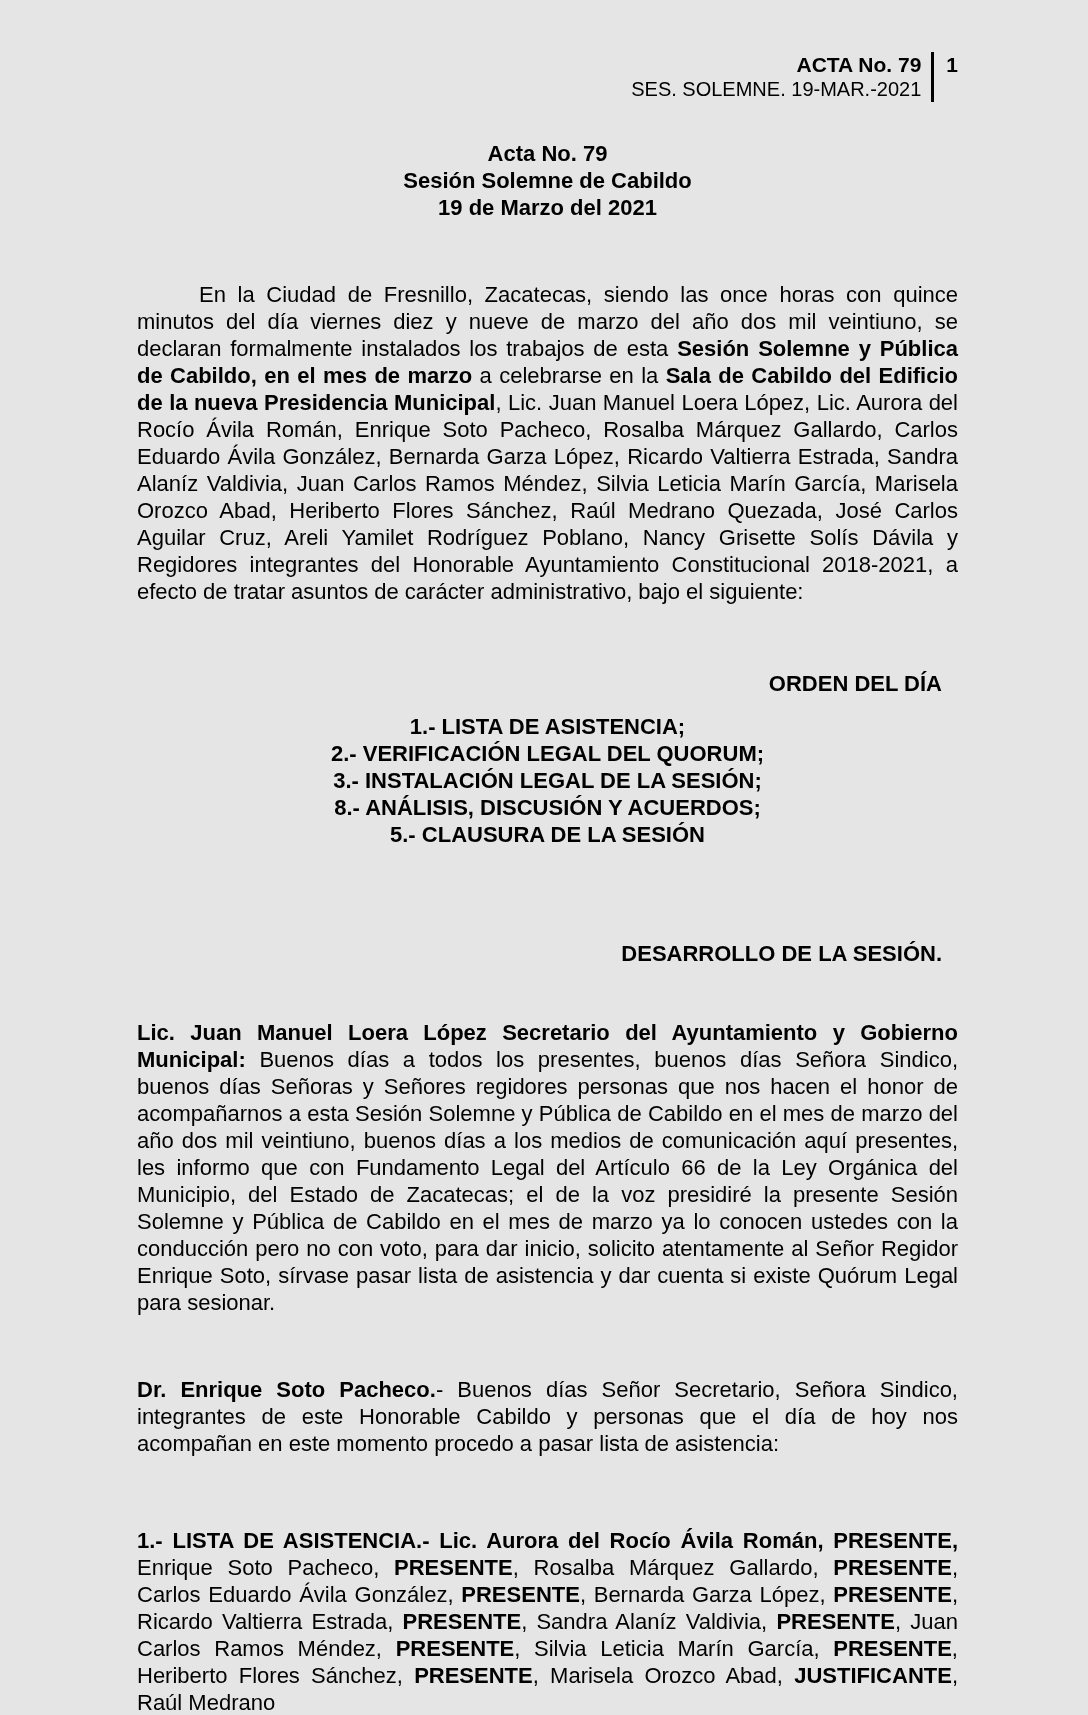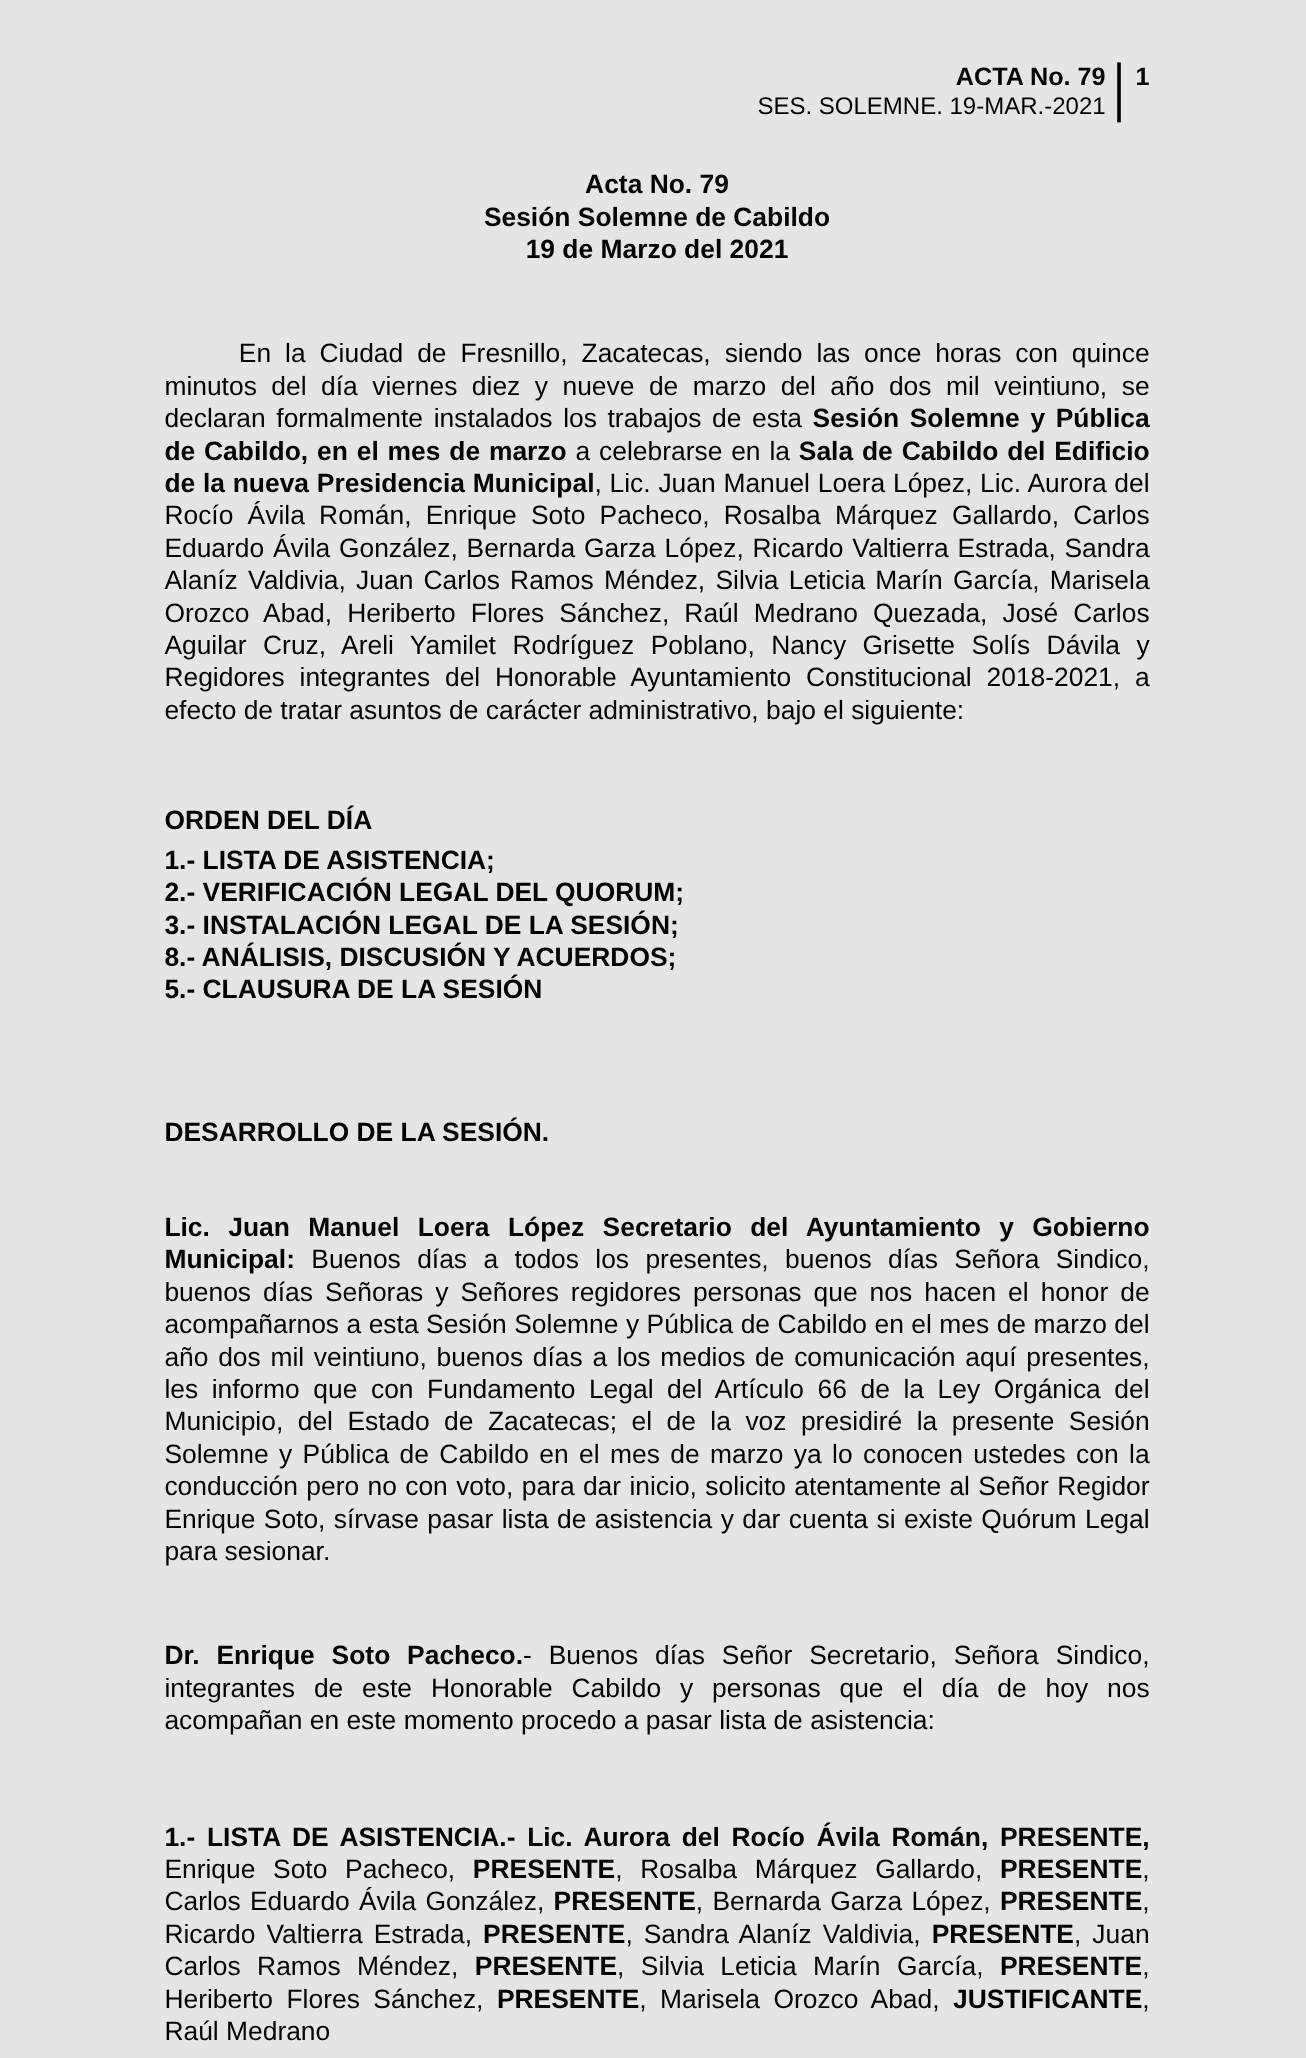--- a/index.html
+++ b/index.html
@@ -58,30 +58,31 @@
   .para {
     margin: 0;
     text-align: justify;
   }
   .para b { font-weight: bold; }
   .intro-para {
     margin-top: 60px;
     text-indent: 62px;
   }
   .section-heading {
-    margin: 0;
-    text-align: left;
+    margin: 16px;
+    text-align: right;
     font-weight: bold;
     font-size: 22px;
     line-height: 27px;
   }
   .orden-heading { margin-top: 65px; }
   .orden-list {
     margin-top: 6px;
     font-weight: bold;
+    text-align: center;
   }
   .desarrollo-heading { margin-top: 92px; }
   .secretario-para { margin-top: 52px; }
   .regidor-para { margin-top: 60px; }
   .asistencia-para { margin-top: 70px; }
 </style>
 </head>
 <body>
 
 <div class="page">

